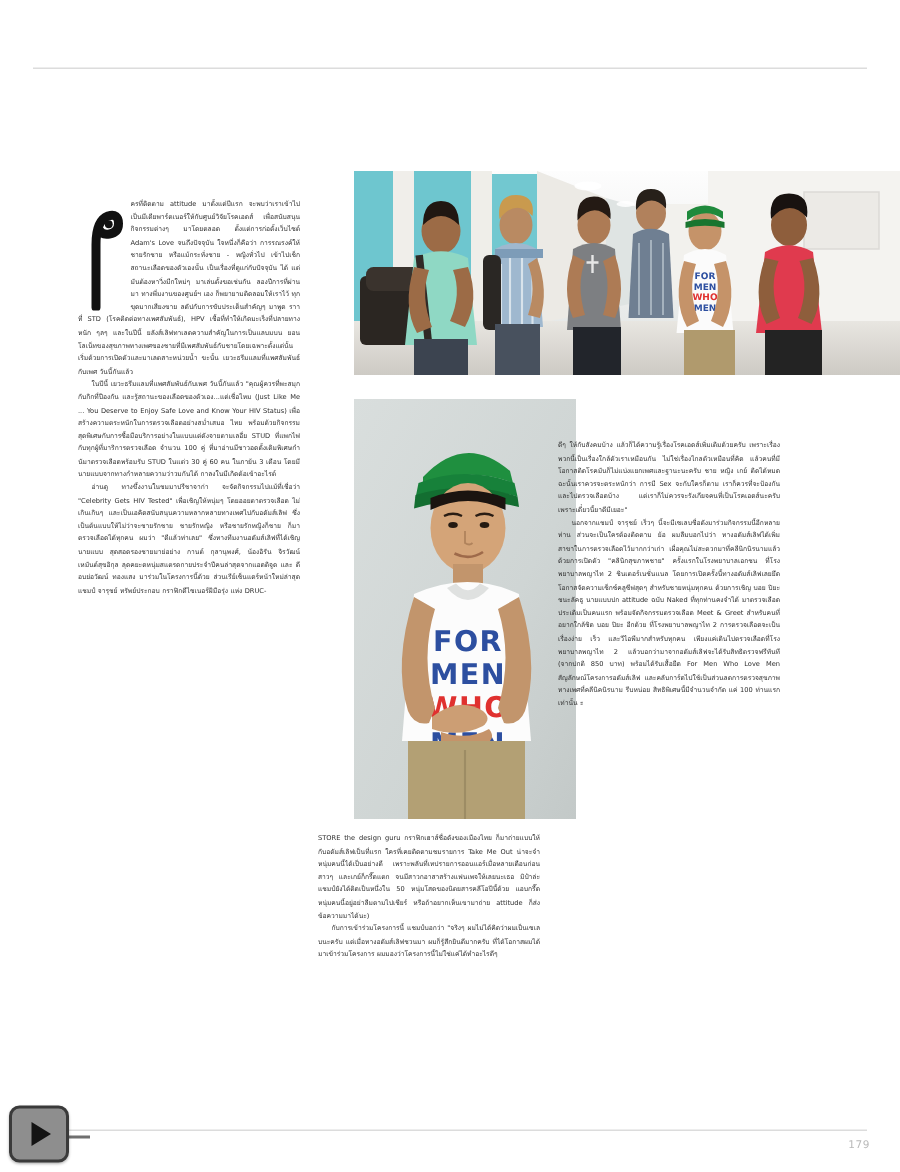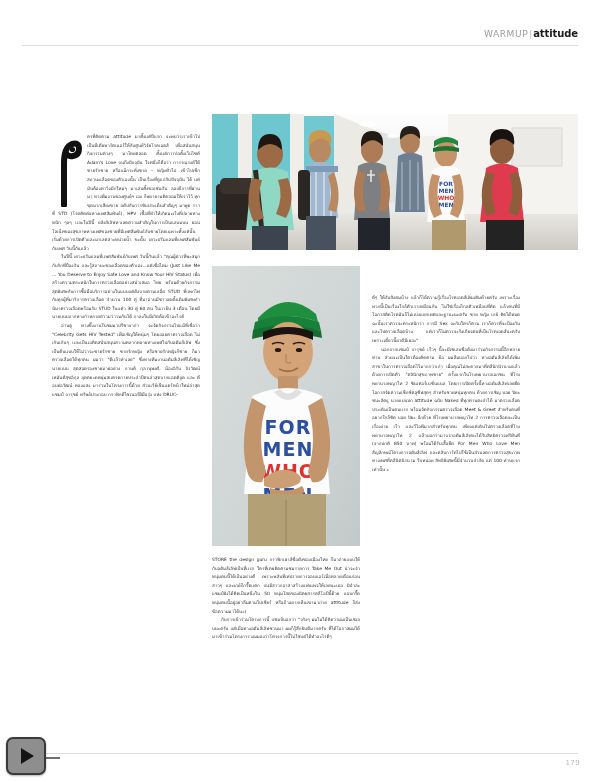--- a/index.html
+++ b/index.html
@@ -109,20 +109,21 @@
     top: 294px;
     width: 148px;
     height: 434px;
   }
 
   
   .photo {
     position: absolute;
     overflow: hidden;
     background: #7dd3fc;
+    margin-left: 24px;
   }
 
   
   #photo-group {
     left: 212px;
     top: 114px;
     width: 366px;
     height: 136px;
   }
   
@@ -181,23 +182,20 @@
     width: 16px;
     height: 2px;
     background: #6f6f6f;
   }
 </style>
 </head>
 <body>
 
 <div id="page">
 
-  <div id="header">
-    <span class="hdr-warmup">WARMUP</span><span class="hdr-sep">|</span><span class="hdr-brand">attitude</span>
-  </div>
   <div id="header-rule"></div>
 
   <div class="photo" id="photo-group">
     <svg width="366" height="136" viewBox="0 0 366 136" preserveAspectRatio="none">
       <defs>
         <linearGradient id="hallFloor" x1="0" y1="0" x2="0" y2="1">
           <stop offset="0%" stop-color="#e8e6e1"></stop>
           <stop offset="100%" stop-color="#cdcac4"></stop>
         </linearGradient>
         <linearGradient id="hallBack" x1="0" y1="0" x2="0" y2="1">

